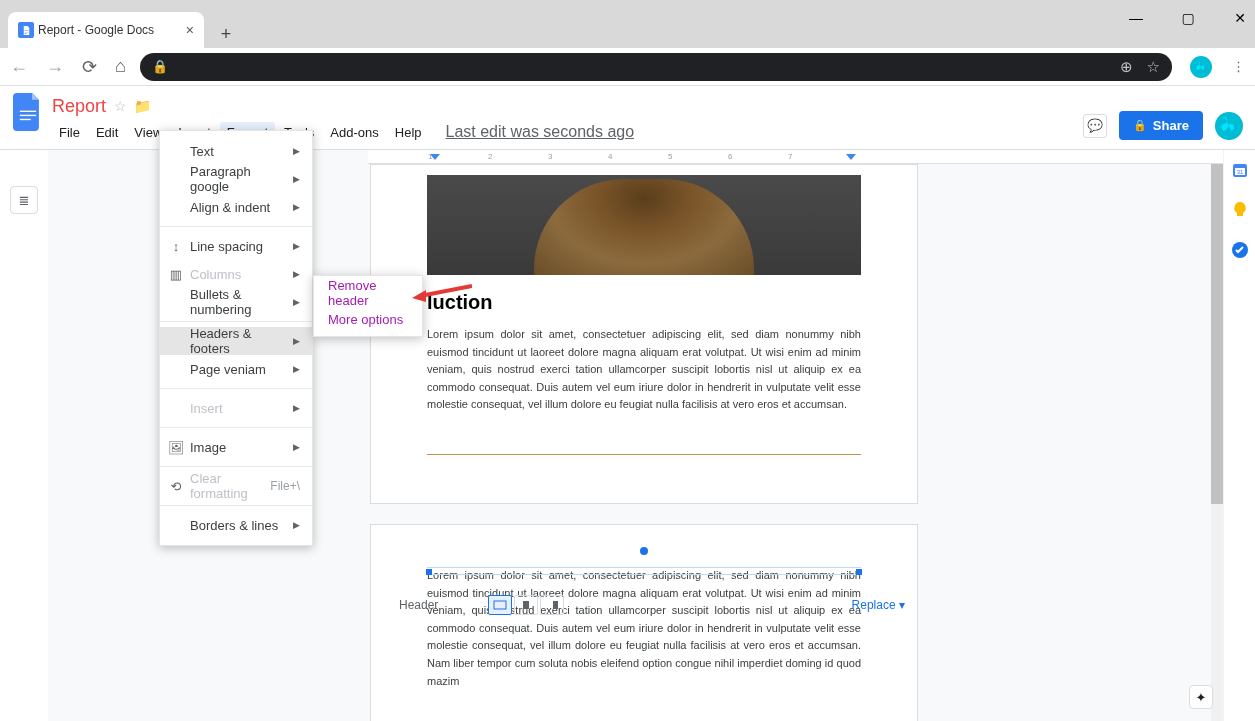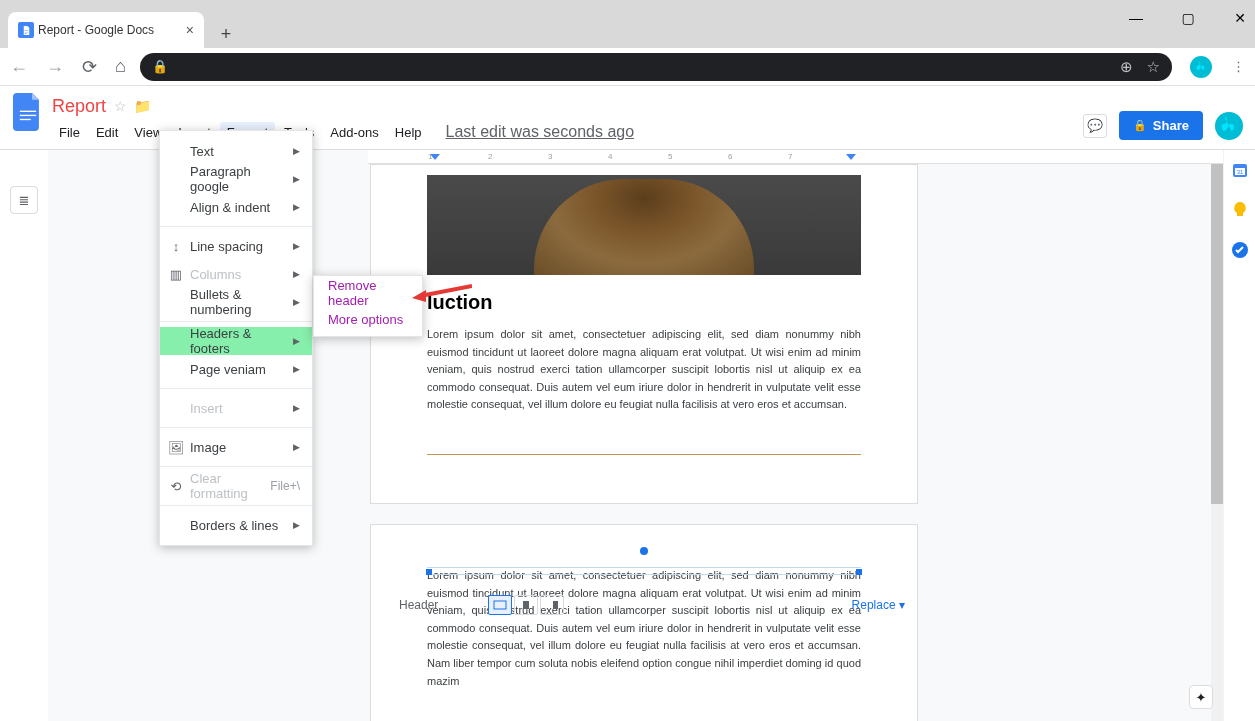--- a/index.html
+++ b/index.html
@@ -52,21 +52,21 @@
 .tb-sep { width: 1px; height: 20px; background: #dadce0; margin: 0 4px; }
 .tb-zoom { padding: 0 4px; display: flex; align-items: center; gap: 4px; cursor: pointer; }
 .tb-drop::after { content: "▾"; font-size: 8px; margin-left: 2px; }
 .tb-txt { padding: 0 6px; cursor: pointer; }
 .tb-right { margin-left: auto; display: flex; align-items: center; gap: 8px; }
 .chevrons { font-size: 10px; cursor: pointer; }
 
 
 .dropdown { position: absolute; left: 159px; top: 130px; width: 154px; background: #fff; box-shadow: 0 2px 10px rgba(0,0,0,.25); z-index: 100; font-size: 13px; padding: 6px 0; border: 1px solid rgba(0,0,0,.1); }
 .dd-item { height: 28px; display: flex; align-items: center; padding: 0 12px 0 30px; color: #3c4043; cursor: pointer; position: relative; }
-.dd-item.hi { background: #86efac; }
+.dd-item.hi { background: #e5e5e5; }
 .dd-item.disabled { color: #bdc1c6; }
 .dd-item .arrow { margin-left: auto; font-size: 9px; color: #5f6368; }
 .dd-item .dd-ico { position: absolute; left: 8px; width: 16px; text-align: center; color: #5f6368; }
 .dd-divider { height: 1px; background: #e8eaed; margin: 5px 0; }
 .dd-shortcut { margin-left: auto; color: #9aa0a6; font-size: 12px; }
 
 .submenu { position: absolute; left: 313px; top: 275px; width: 110px; background: #fff; box-shadow: 0 2px 10px rgba(0,0,0,.25); z-index: 101; font-size: 13px; padding: 4px 0; border: 1px solid rgba(0,0,0,.1); }
 .sub-item { height: 26px; display: flex; align-items: center; padding: 0 14px; color: #a21caf; cursor: pointer; }
 
 

